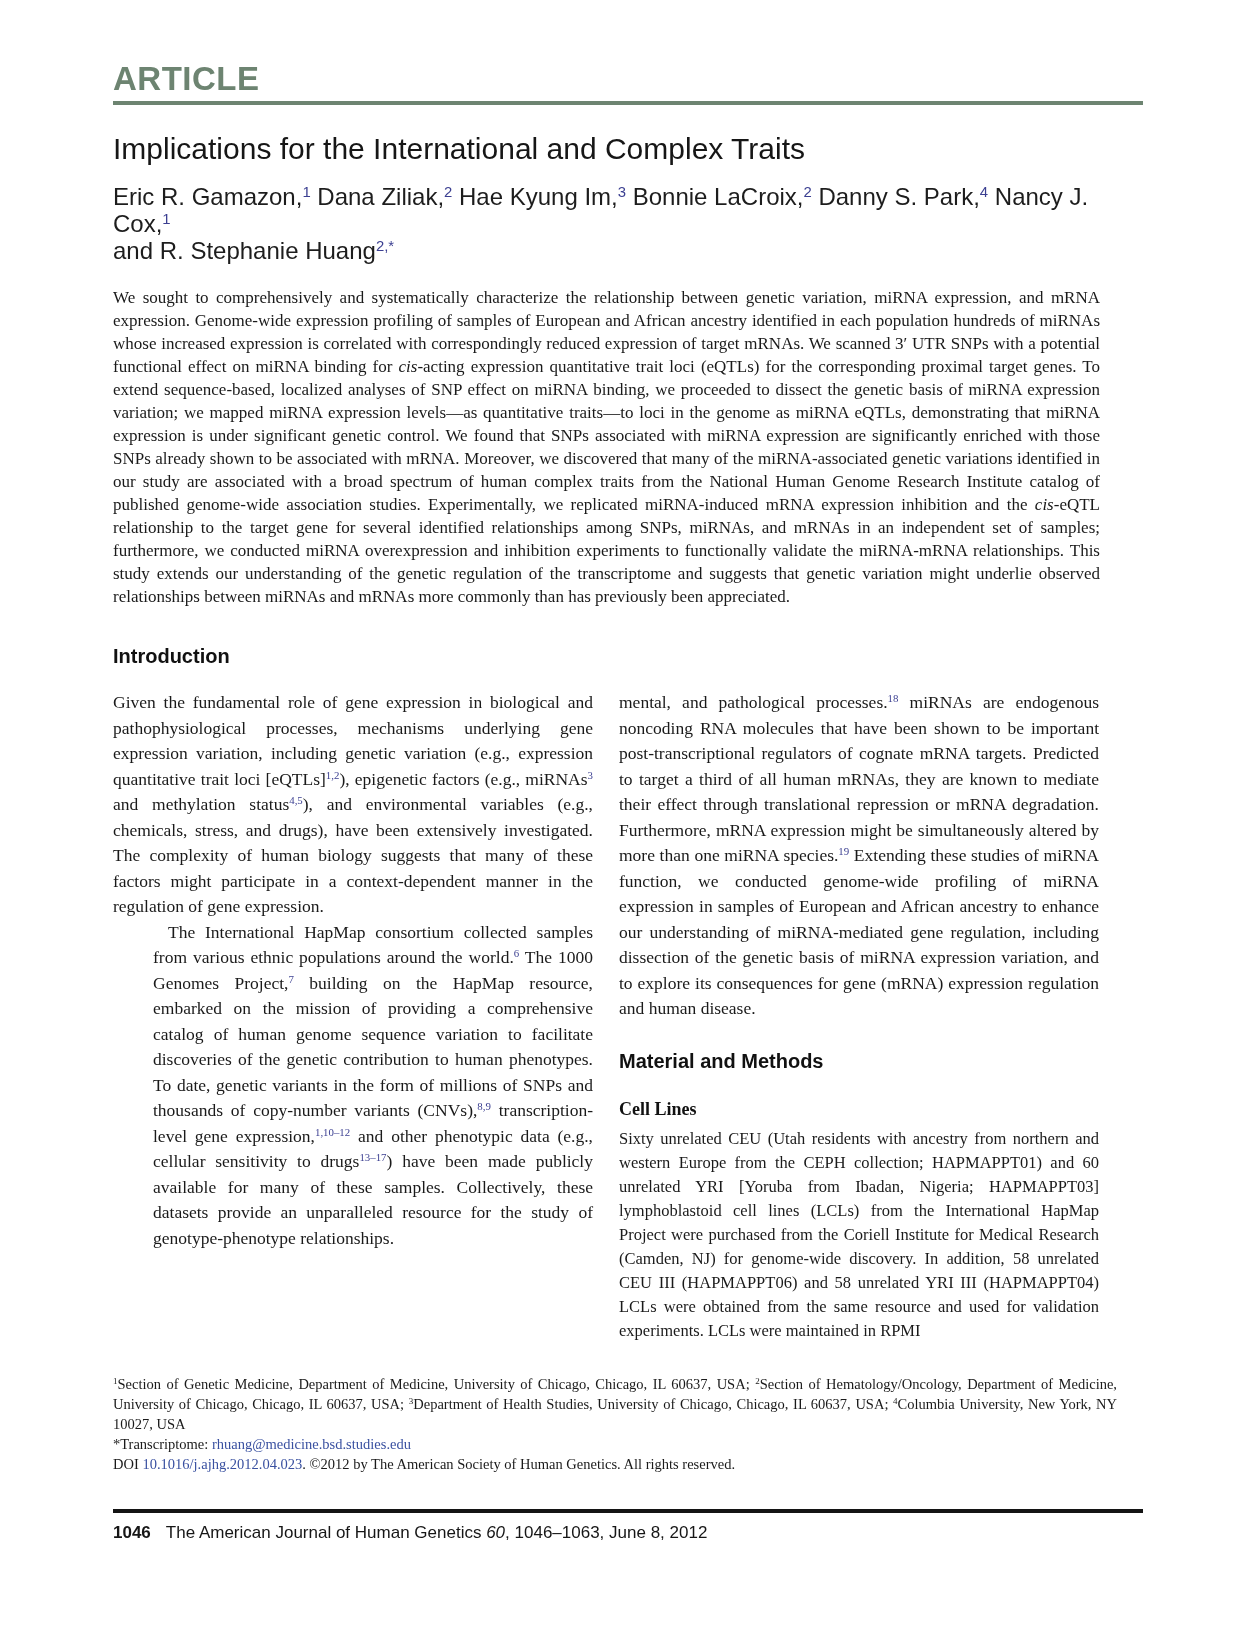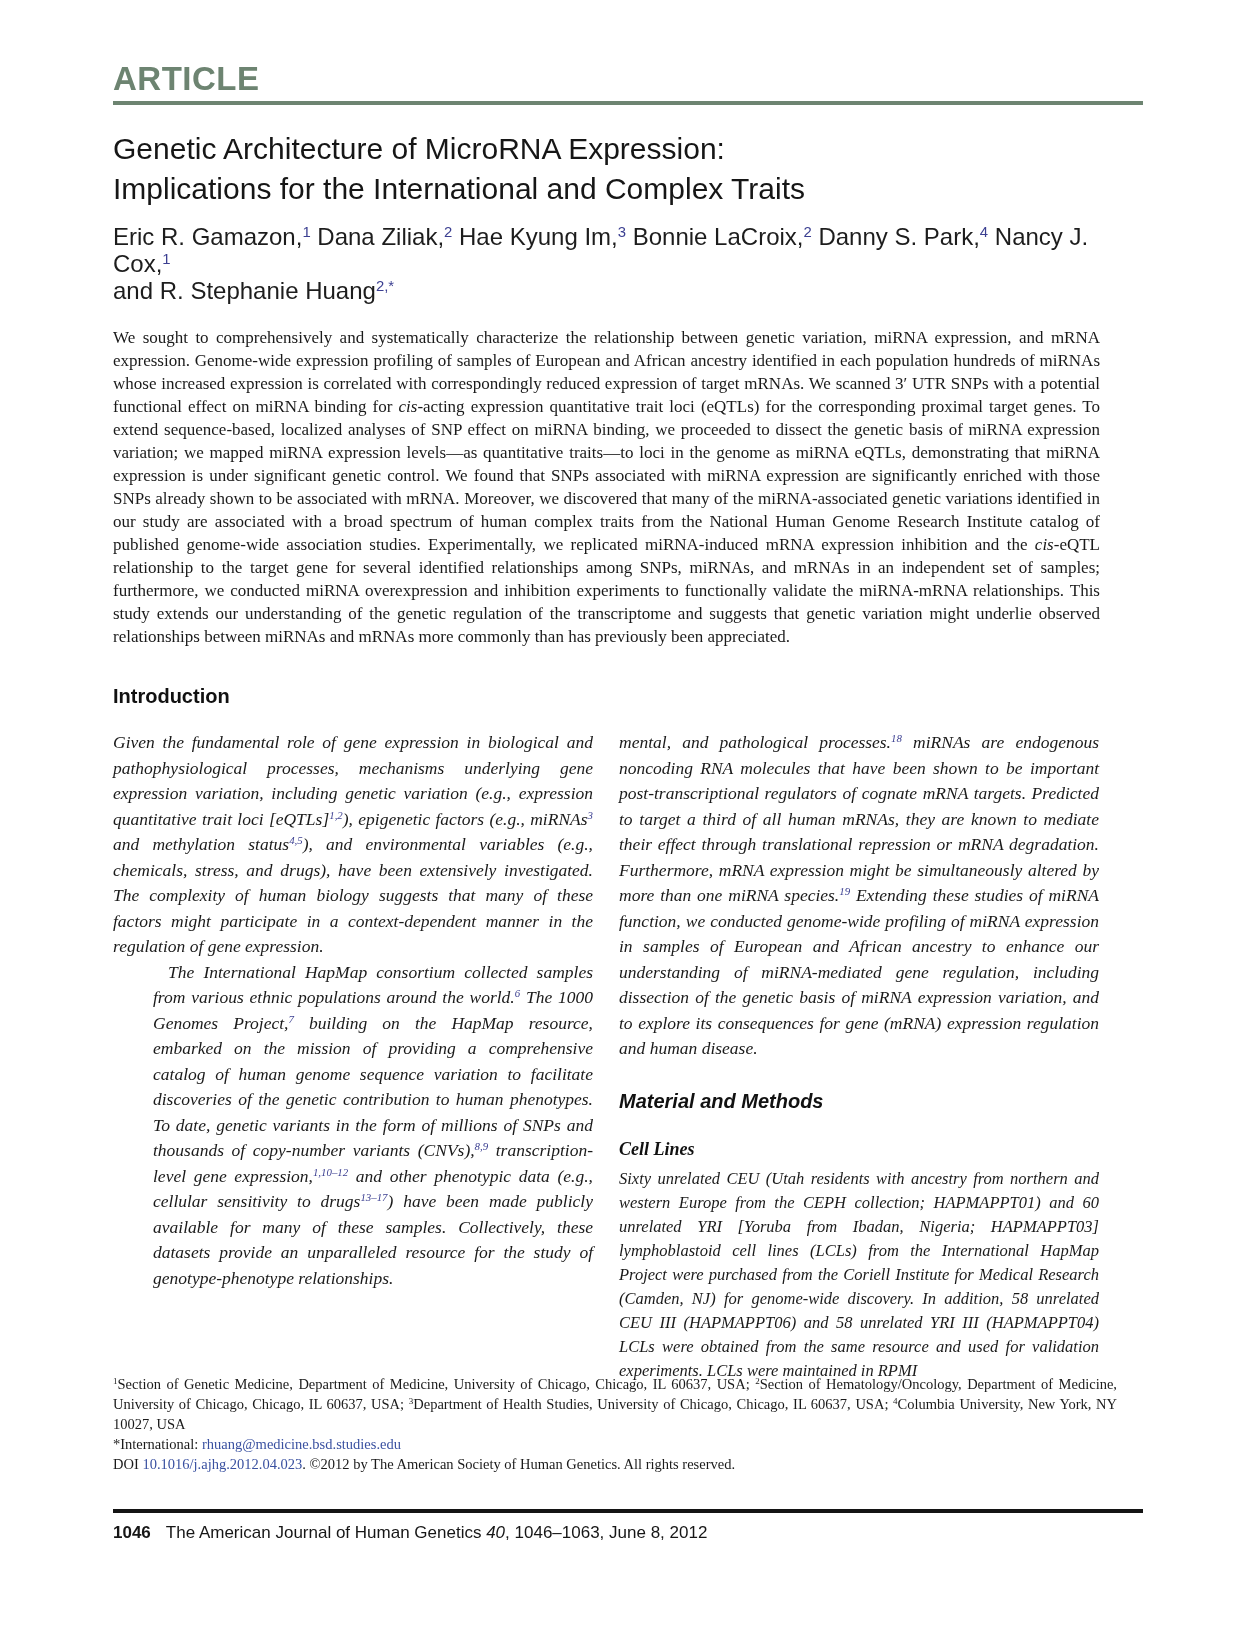--- a/index.html
+++ b/index.html
@@ -56,21 +56,20 @@
     font-weight: bold;
     font-size: 20px;
     color: #111111;
   }
   .intro-heading { margin-top: 37px; }
   .columns {
     margin-top: 22px;
     width: 987px;
     display: flex;
     gap: 26px;
-    font-style: italic;
   }
   .col { width: 480px; }
   .body-para {
     margin: 0;
     font-size: 17.5px;
     line-height: 25.5px;
     text-align: justify;
   }
   .indent { text-indent: 15px; margin-left: 40px; }
   .methods-heading { margin-top: 28px; margin-bottom: 26px; }
@@ -127,21 +126,20 @@
 </style>
 </head>
 <body>
 
 <div class="page">
 
   <div class="kicker">ARTICLE</div>
   <div class="kicker-rule"></div>
 
   <div class="title">
-    <div>Genetic Architecture of MicroRNA Expression:</div>
     <div>Implications for the International and Complex Traits</div>
   </div>
 
   <div class="authors"><span>Eric R. Gamazon,</span><sup class="ref">1</sup><span> Dana Ziliak,</span><sup class="ref">2</sup><span> Hae Kyung Im,</span><sup class="ref">3</sup><span> Bonnie LaCroix,</span><sup class="ref">2</sup><span> Danny S. Park,</span><sup class="ref">4</sup><span> Nancy J. Cox,</span><sup class="ref">1</sup><br><span>and R. Stephanie Huang</span><sup class="ref">2,*</sup></div>
 
   <p class="abstract"><span>We sought to comprehensively and systematically characterize the relationship between genetic variation, miRNA expression, and mRNA expression. Genome-wide expression profiling of samples of European and African ancestry identified in each population hundreds of miRNAs whose increased expression is correlated with correspondingly reduced expression of target mRNAs. We scanned 3′ UTR SNPs with a potential functional effect on miRNA binding for </span><span class="it">cis</span><span>-acting expression quantitative trait loci (eQTLs) for the corresponding proximal target genes. To extend sequence-based, localized analyses of SNP effect on miRNA binding, we proceeded to dissect the genetic basis of miRNA expression variation; we mapped miRNA expression levels—as quantitative traits—to loci in the genome as miRNA eQTLs, demonstrating that miRNA expression is under significant genetic control. We found that SNPs associated with miRNA expression are significantly enriched with those SNPs already shown to be associated with mRNA. Moreover, we discovered that many of the miRNA-associated genetic variations identified in our study are associated with a broad spectrum of human complex traits from the National Human Genome Research Institute catalog of published genome-wide association studies. Experimentally, we replicated miRNA-induced mRNA expression inhibition and the </span><span class="it">cis</span><span>-eQTL relationship to the target gene for several identified relationships among SNPs, miRNAs, and mRNAs in an independent set of samples; furthermore, we conducted miRNA overexpression and inhibition experiments to functionally validate the miRNA-mRNA relationships. This study extends our understanding of the genetic regulation of the transcriptome and suggests that genetic variation might underlie observed relationships between miRNAs and mRNAs more commonly than has previously been appreciated.</span></p>
 
   <div class="section-heading intro-heading">Introduction</div>
 
   <div class="columns">
@@ -152,23 +150,23 @@
     <div class="col">
       <p class="body-para"><span>mental, and pathological processes.</span><sup class="ref">18</sup><span> miRNAs are endogenous noncoding RNA molecules that have been shown to be important post-transcriptional regulators of cognate mRNA targets. Predicted to target a third of all human mRNAs, they are known to mediate their effect through translational repression or mRNA degradation. Furthermore, mRNA expression might be simultaneously altered by more than one miRNA species.</span><sup class="ref">19</sup><span> Extending these studies of miRNA function, we conducted genome-wide profiling of miRNA expression in samples of European and African ancestry to enhance our understanding of miRNA-mediated gene regulation, including dissection of the genetic basis of miRNA expression variation, and to explore its consequences for gene (mRNA) expression regulation and human disease.</span></p>
       <div class="section-heading methods-heading">Material and Methods</div>
       <div class="subheading">Cell Lines</div>
       <p class="methods-para"><span>Sixty unrelated CEU (Utah residents with ancestry from northern and western Europe from the CEPH collection; HAPMAPPT01) and 60 unrelated YRI [Yoruba from Ibadan, Nigeria; HAPMAPPT03] lymphoblastoid cell lines (LCLs) from the International HapMap Project were purchased from the Coriell Institute for Medical Research (Camden, NJ) for genome-wide discovery. In addition, 58 unrelated CEU III (HAPMAPPT06) and 58 unrelated YRI III (HAPMAPPT04) LCLs were obtained from the same resource and used for validation experiments. LCLs were maintained in RPMI</span></p>
     </div>
   </div>
 
   <div class="footnotes">
     <p class="affiliations"><sup>1</sup><span>Section of Genetic Medicine, Department of Medicine, University of Chicago, Chicago, IL 60637, USA; </span><sup>2</sup><span>Section of Hematology/Oncology, Department of Medicine, University of Chicago, Chicago, IL 60637, USA; </span><sup>3</sup><span>Department of Health Studies, University of Chicago, Chicago, IL 60637, USA; </span><sup>4</sup><span>Columbia University, New York, NY 10027, USA</span></p>
-    <p><span>*International: </span><span class="lnk">rhuang@medicine.bsd.studies.edu</span></p>
+    <p><span>*Transcriptome: </span><span class="lnk">rhuang@medicine.bsd.studies.edu</span></p>
     <p><span>DOI </span><span class="lnk">10.1016/j.ajhg.2012.04.023</span><span>. ©2012 by The American Society of Human Genetics. All rights reserved.</span></p>
   </div>
 
   <div class="footer-rule"></div>
   <div class="footer-line">
     <span class="page-number">1046</span>
-    <span><span>The American Journal of Human Genetics </span><span class="it">40</span><span>, 1046–1063, June 8, 2012</span></span>
+    <span><span>The American Journal of Human Genetics </span><span class="it">60</span><span>, 1046–1063, June 8, 2012</span></span>
   </div>
 
 </div>
 
 </body></html>

